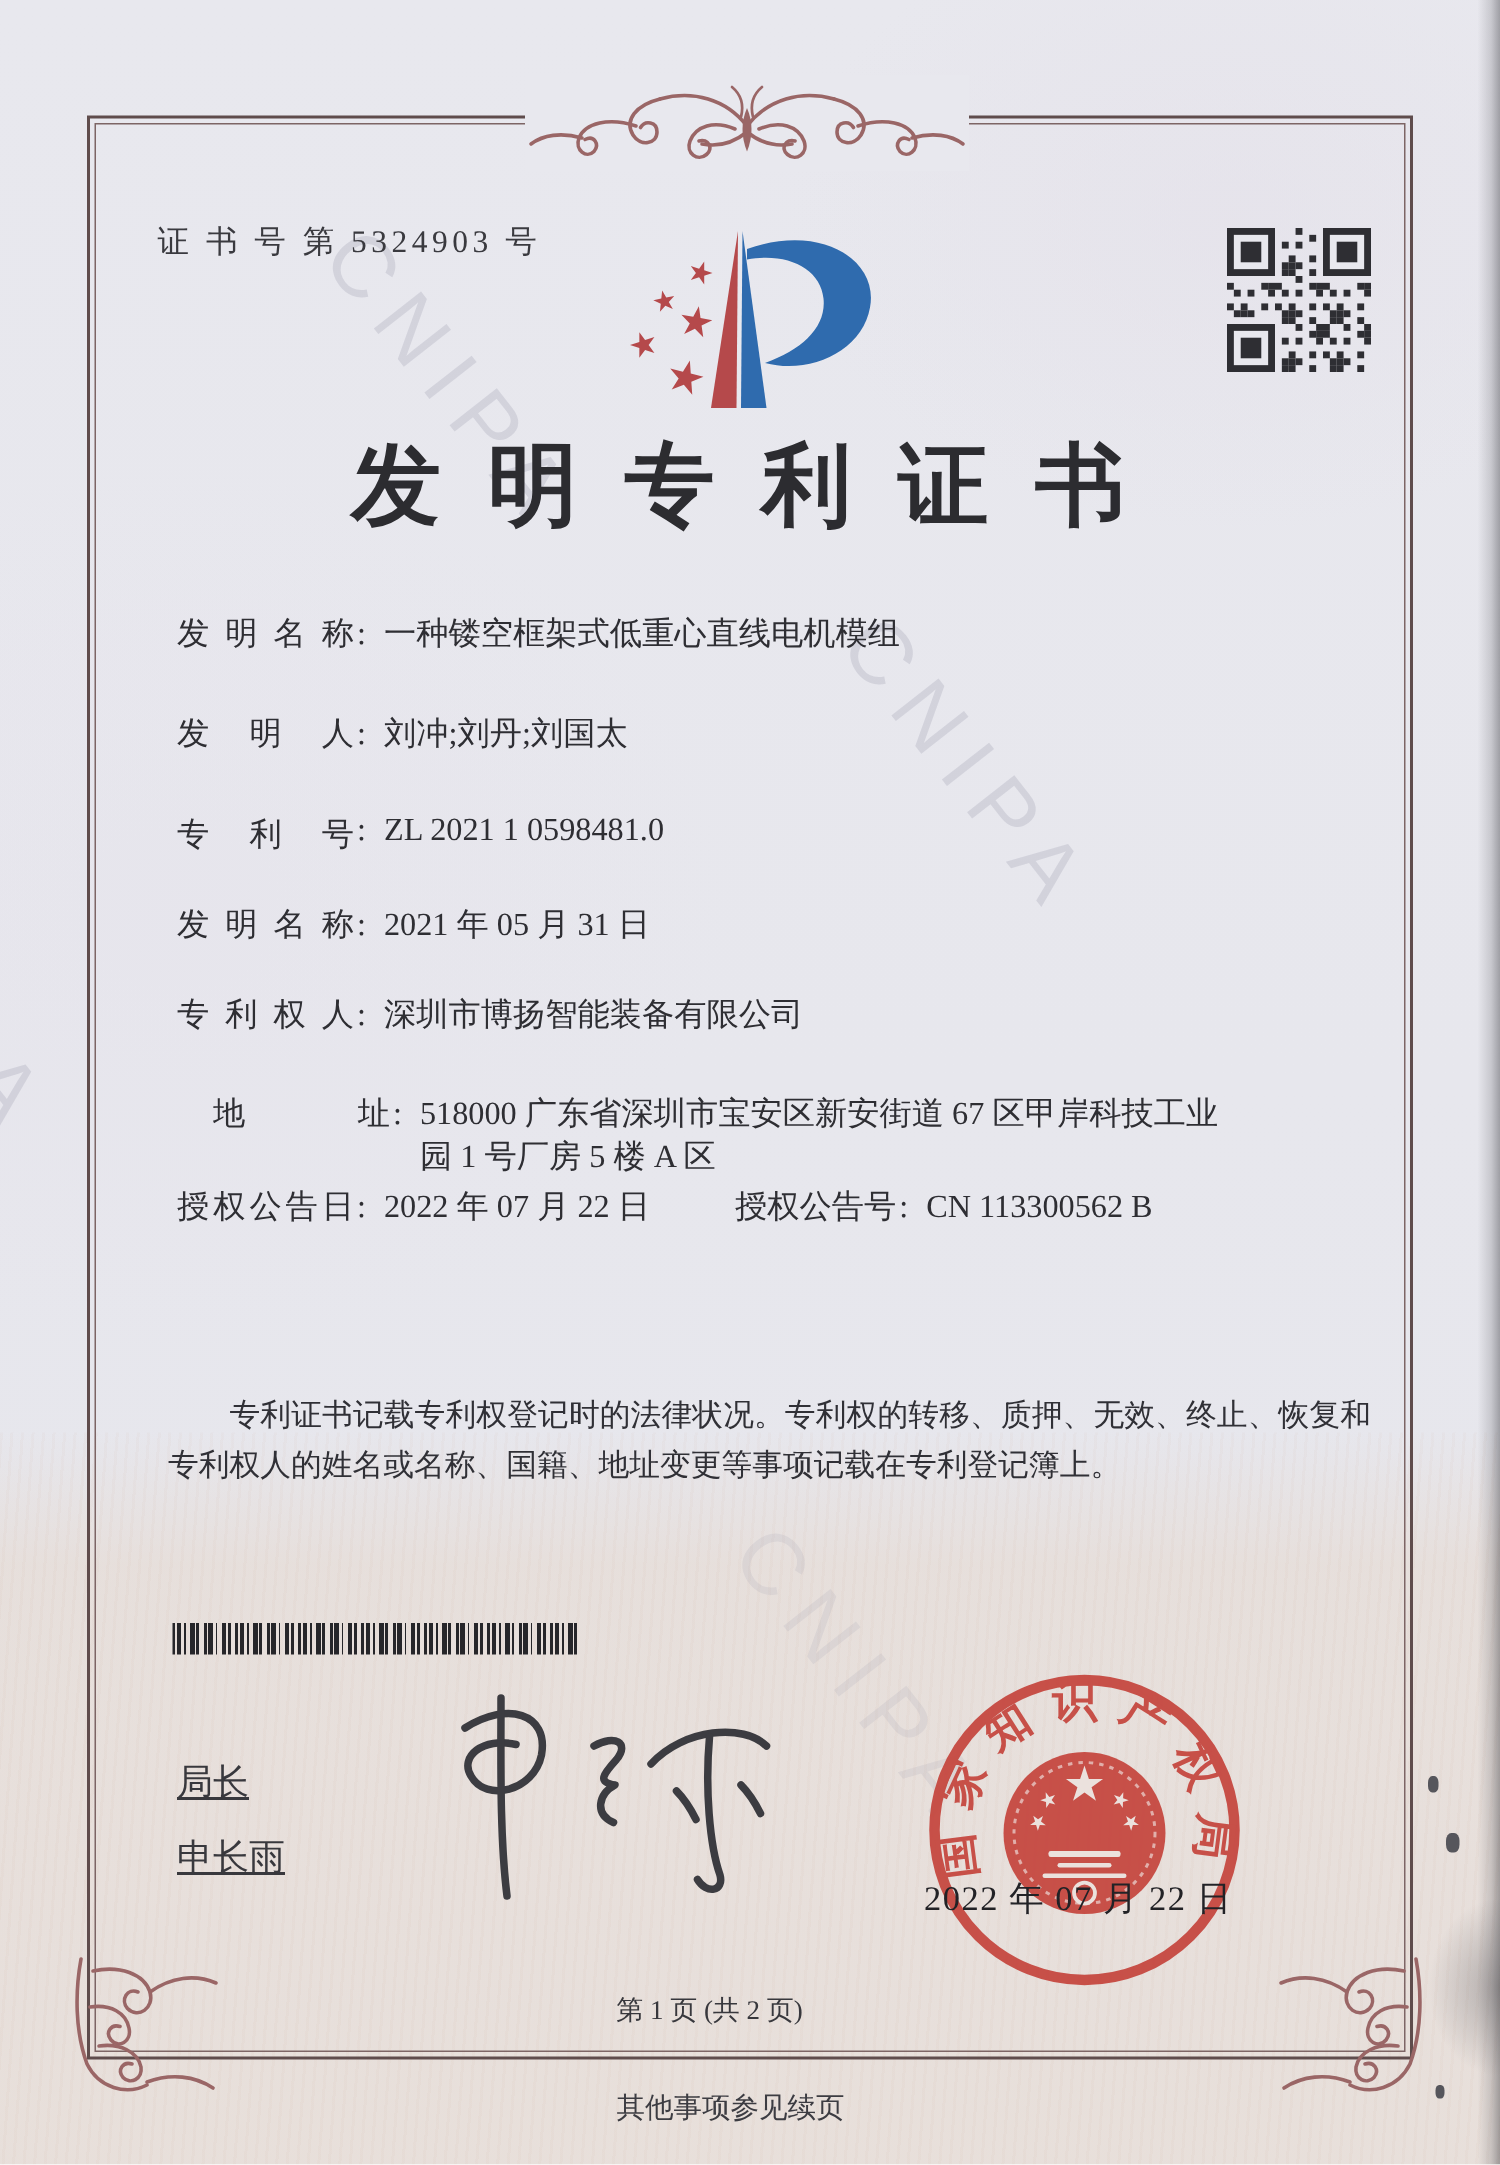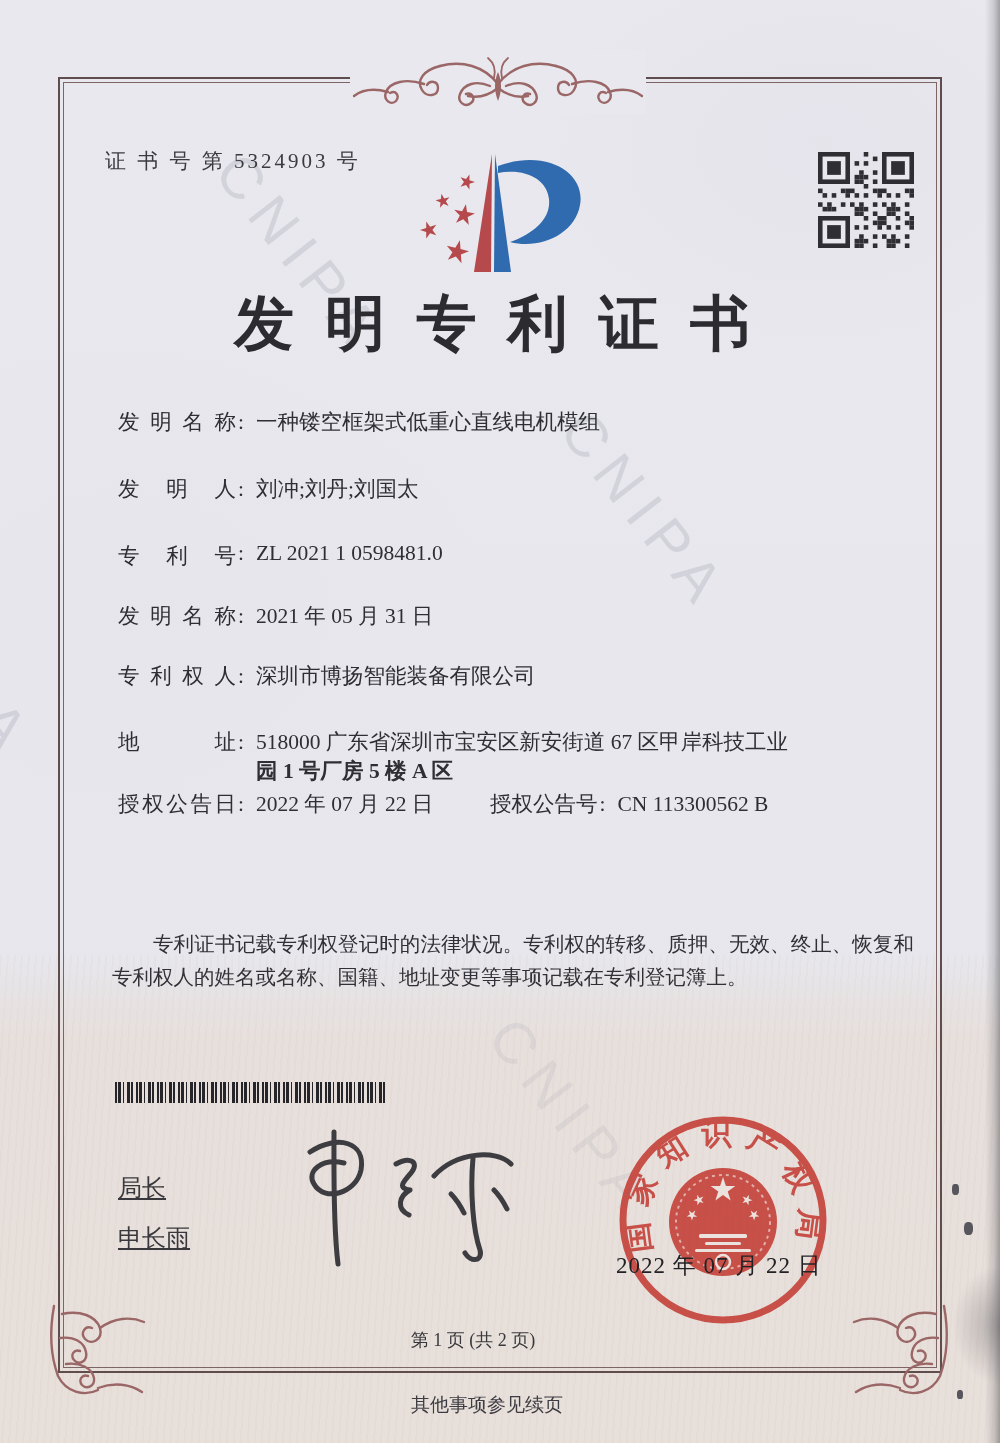--- a/index.html
+++ b/index.html
@@ -40,21 +40,21 @@
   .logo{position:absolute;left:398px;top:142px;width:225px;height:145px;}
   .qr{position:absolute;left:818px;top:152px;width:96px;height:96px;}
 
   .title{position:absolute;left:0;right:16px;top:284px;text-align:center;
     font-size:60px;font-weight:bold;letter-spacing:.52em;text-indent:.52em;color:#2c2c30;}
 
   .fields{position:absolute;left:118px;top:0;width:800px;font-size:21.5px;}
   .frow{position:absolute;left:0;white-space:nowrap;}
   .flabel{display:inline-block;width:118px;text-align:justify;text-align-last:justify;vertical-align:top;}
   .fcolon{display:inline-block;margin:0 12px 0 2px;}
-  .addr2{margin-left:138px;font-weight:bold;}
+  .addr2{margin-left:138px;}
   .fld2{position:absolute;left:372px;top:0;white-space:nowrap;}
 
   .para{position:absolute;left:112px;width:802px;font-size:20.5px;line-height:32.5px;
     text-indent:2em;text-align:justify;color:#303036;}
 
   .barcode{position:absolute;left:115px;top:1082px;width:272px;height:21px;
     background:repeating-linear-gradient(90deg,
       #26262a 0 2px, transparent 2px 3px,
       #26262a 3px 6px, transparent 6px 8px,
       #26262a 8px 9px, transparent 9px 12px,
@@ -252,21 +252,21 @@
     </div>
     <div class="frow" style="top:541px;">
       <span class="flabel">专利号</span><span class="fcolon">:</span><span>ZL 2021 1 0598481.0</span>
     </div>
     <div class="frow" style="top:601px;">
       <span class="flabel">发明名称</span><span class="fcolon">:</span><span>2021 年 05 月 31 日</span>
     </div>
     <div class="frow" style="top:661px;">
       <span class="flabel">专利权人</span><span class="fcolon">:</span><span>深圳市博扬智能装备有限公司</span>
     </div>
-    <div class="frow" style="top:727px;">
+    <div class="frow" style="top:727px;margin-left:24px;">
       <div>
         <span class="flabel">地址</span><span class="fcolon">:</span><span>518000 广东省深圳市宝安区新安街道 67 区甲岸科技工业</span>
       </div>
       <div class="addr2">园 1 号厂房 5 楼 A 区</div>
     </div>
     <div class="frow" style="top:789px;width:800px;">
       <span>
         <span class="flabel">授权公告日</span><span class="fcolon">:</span><span>2022 年 07 月 22 日</span>
       </span>
       <span class="fld2">

